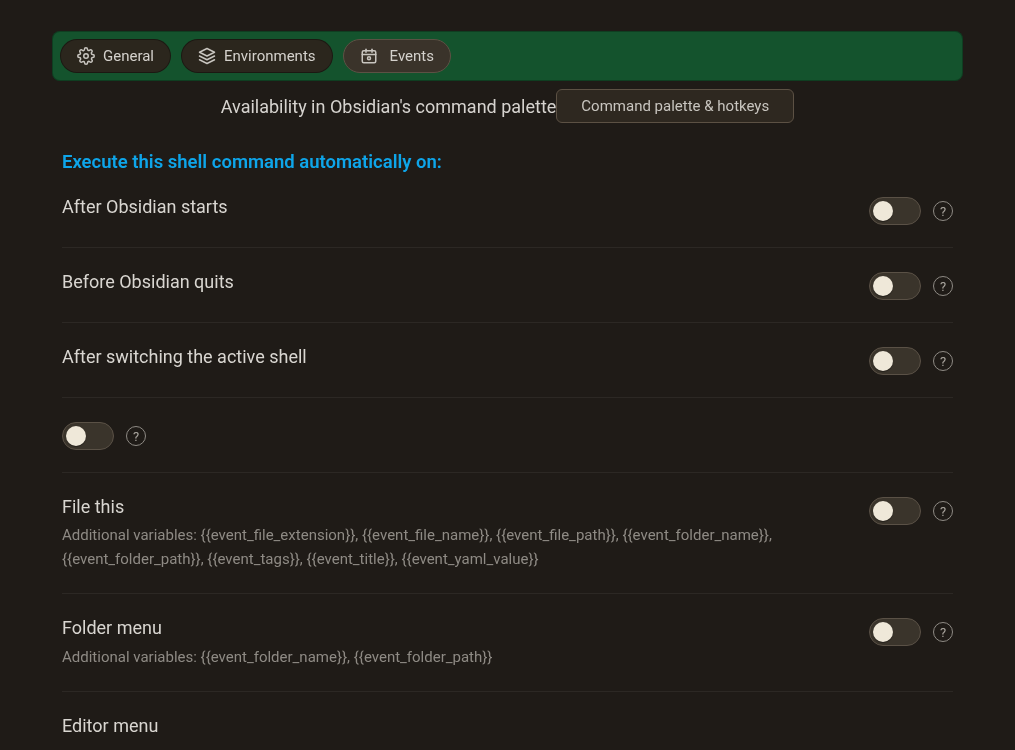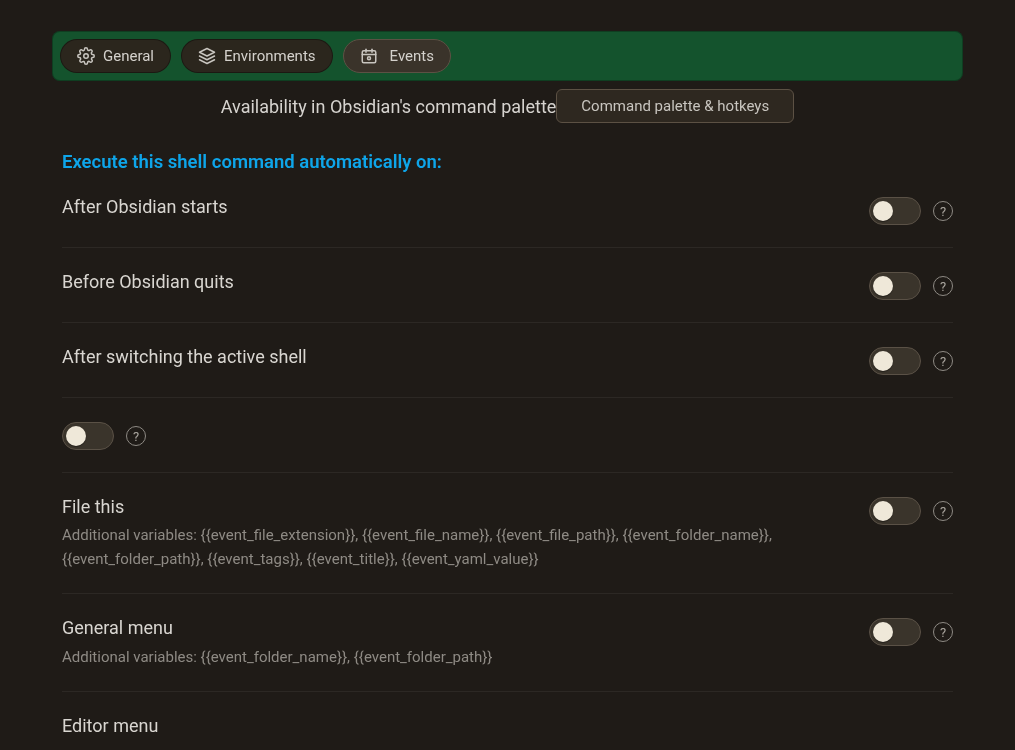--- a/index.html
+++ b/index.html
@@ -238,21 +238,21 @@
       <div class="controls">
         <div class="toggle">
             <div class="knob"></div>
           </div>
         <div class="help">?</div>
       </div>
     </div>
 
     <div class="setting">
       <div class="text">
-        <div class="name">General menu</div>
+        <div class="name">Folder menu</div>
         <div class="desc">Additional variables: {{event_folder_name}}, {{event_folder_path}}</div>
       </div>
       <div class="controls">
         <div class="toggle">
             <div class="knob"></div>
           </div>
         <div class="help">?</div>
       </div>
     </div>
 

